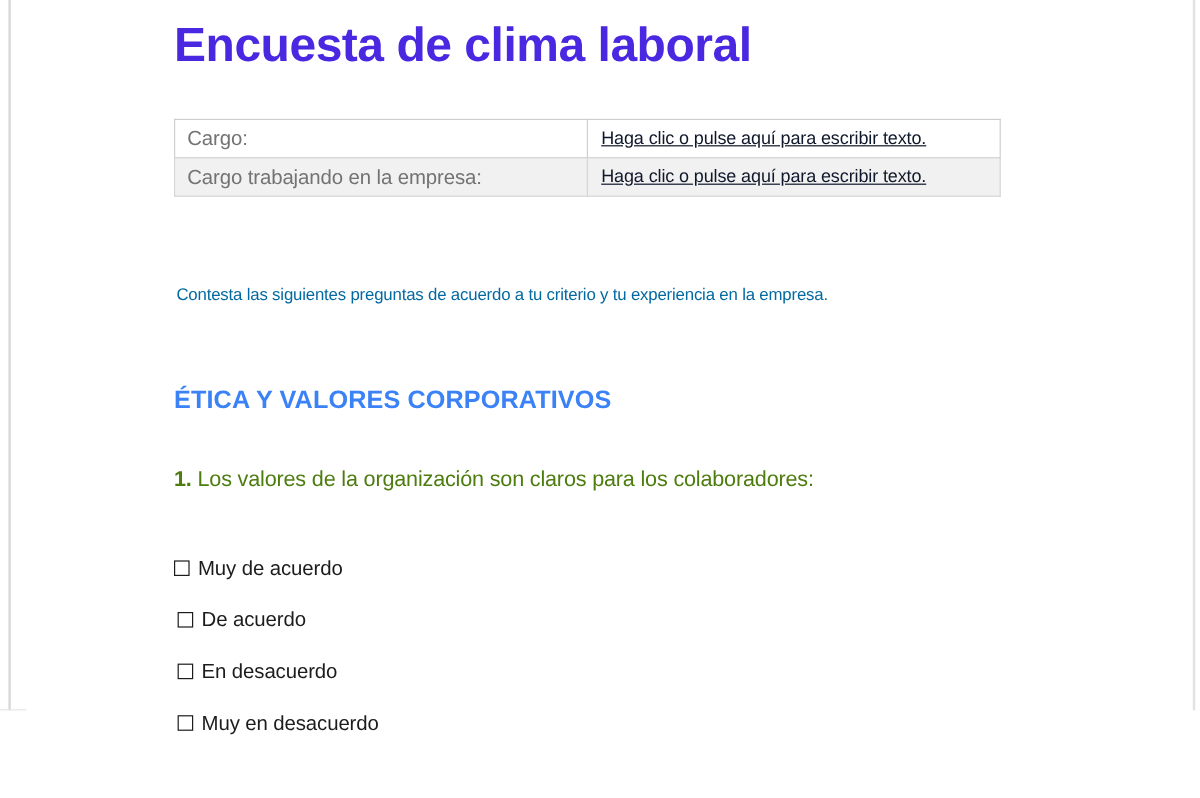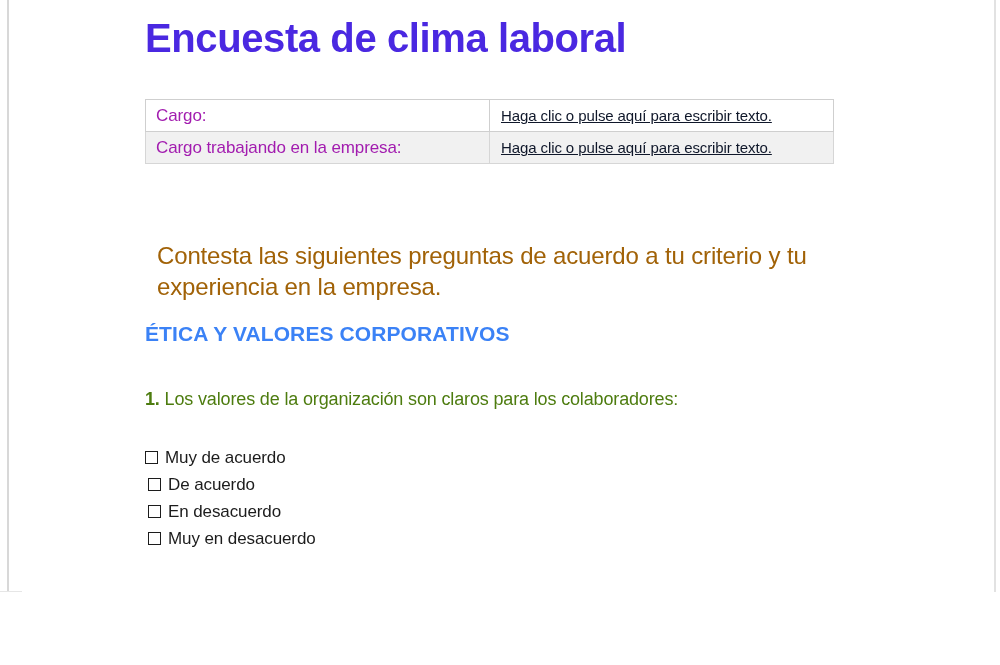--- a/index.html
+++ b/index.html
@@ -73,21 +73,21 @@
     width: 688px;
     border-collapse: collapse;
     table-layout: fixed;
   }
   .info-table td {
     border: 1px solid #cfcfcf;
     padding: 0 10px;
     height: 31px;
     vertical-align: middle;
     font-size: 17px;
-    color: #a21caf;
+    color: #737373;
     letter-spacing: -0.1px;
   }
   .info-table col.label-col { width: 344px; }
   .info-table col.value-col { width: 344px; }
   .info-table tr.row-highlight td {
     background: #f1f1f1;
     border-color: #d6d6d6;
   }
   .info-table td.placeholder-cell {
     color: #0f172a;
@@ -95,24 +95,24 @@
     padding-left: 11px;
     text-decoration: underline;
   }
 
   
   .intro-text {
     position: absolute;
     left: 145px;
     top: 228px;
     width: 700px;
-    margin: 12px;
-    font-size: 24px;
+    margin: 2px;
+    font-size: 14px;
     line-height: 31px;
-    color: #a16207;
+    color: #0369a1;
     letter-spacing: -0.15px;
   }
 
   
   .section-heading {
     position: absolute;
     left: 145px;
     top: 320px;
     margin: 0;
     font-size: 21px;
@@ -148,20 +148,21 @@
     padding: 0;
     list-style: none;
   }
   .option-item {
     display: flex;
     align-items: center;
     height: 27px;
     font-size: 17px;
     color: #1c1c1c;
     letter-spacing: -0.1px;
+    margin-top: 16px;
   }
   .option-box {
     display: inline-block;
     width: 11px;
     height: 11px;
     border: 1.4px solid #1c1c1c;
     margin-right: 7px;
     flex: 0 0 auto;
     background: transparent;
   }

